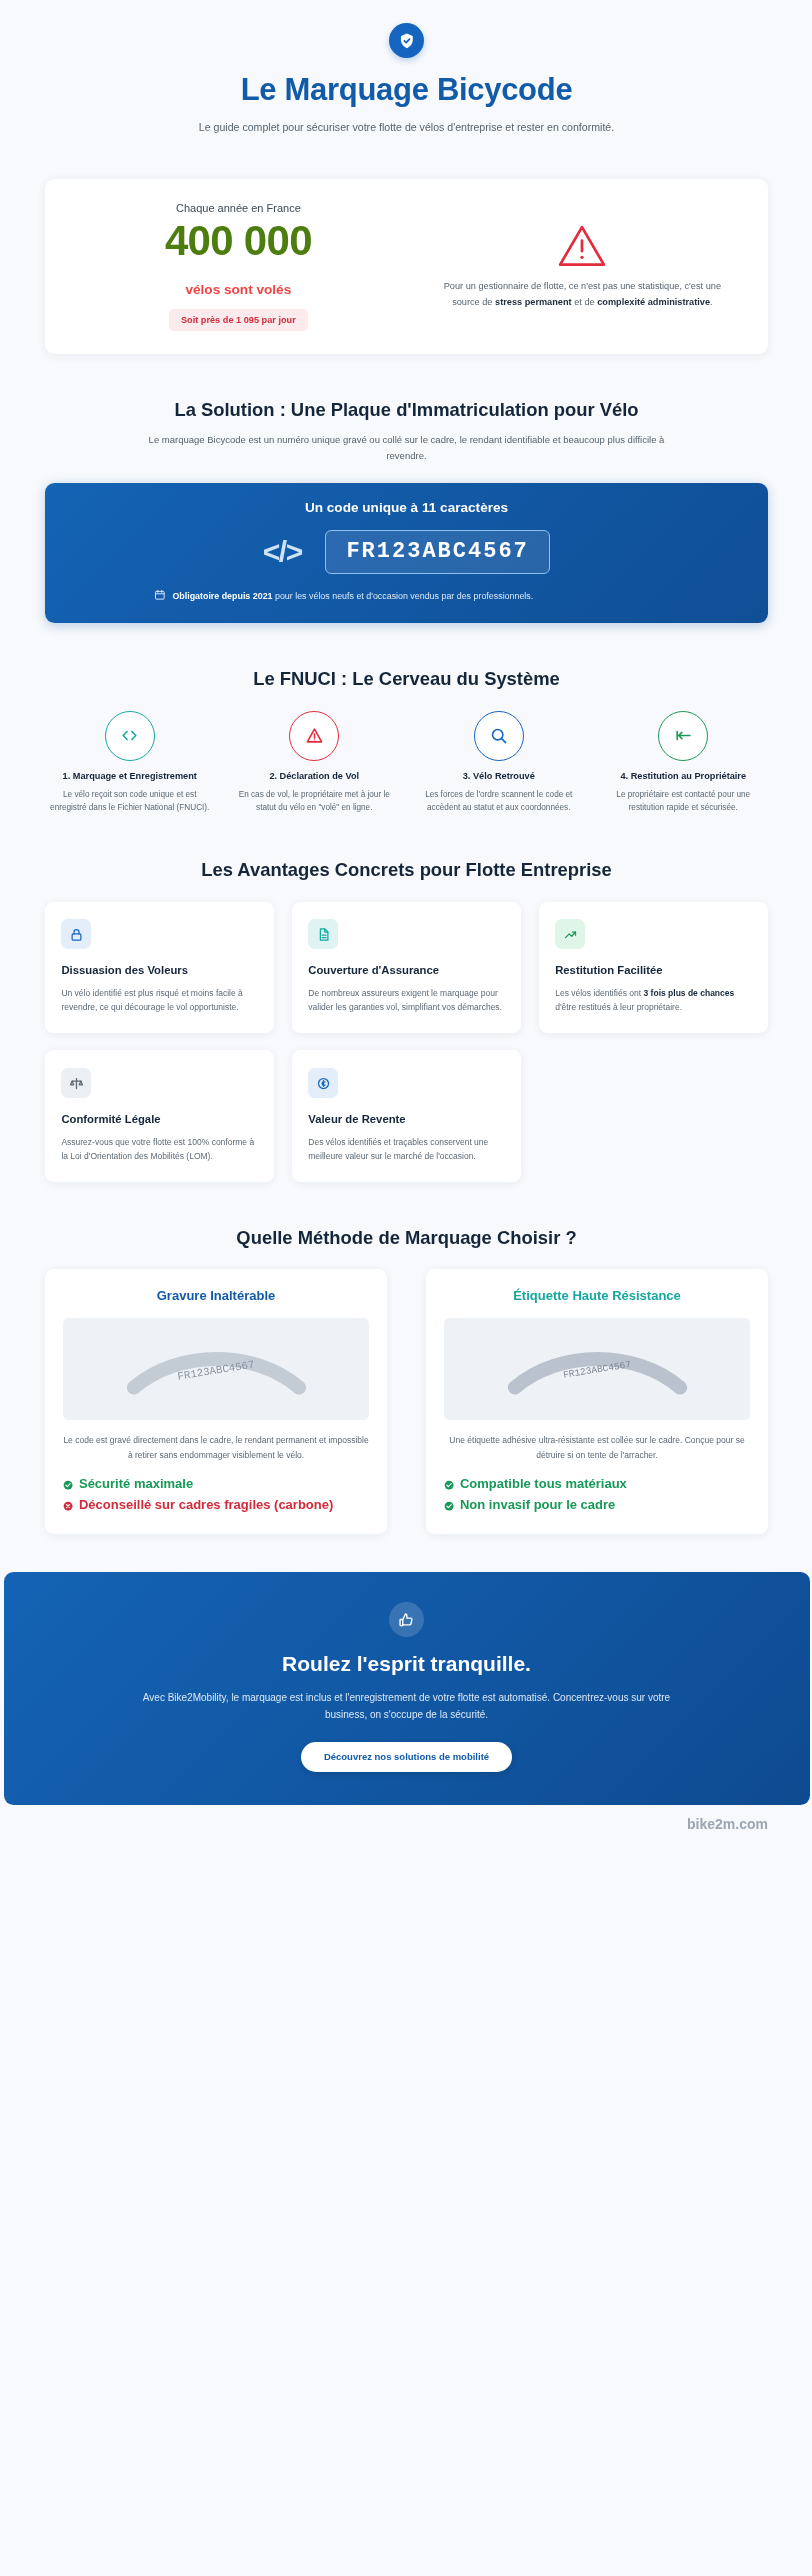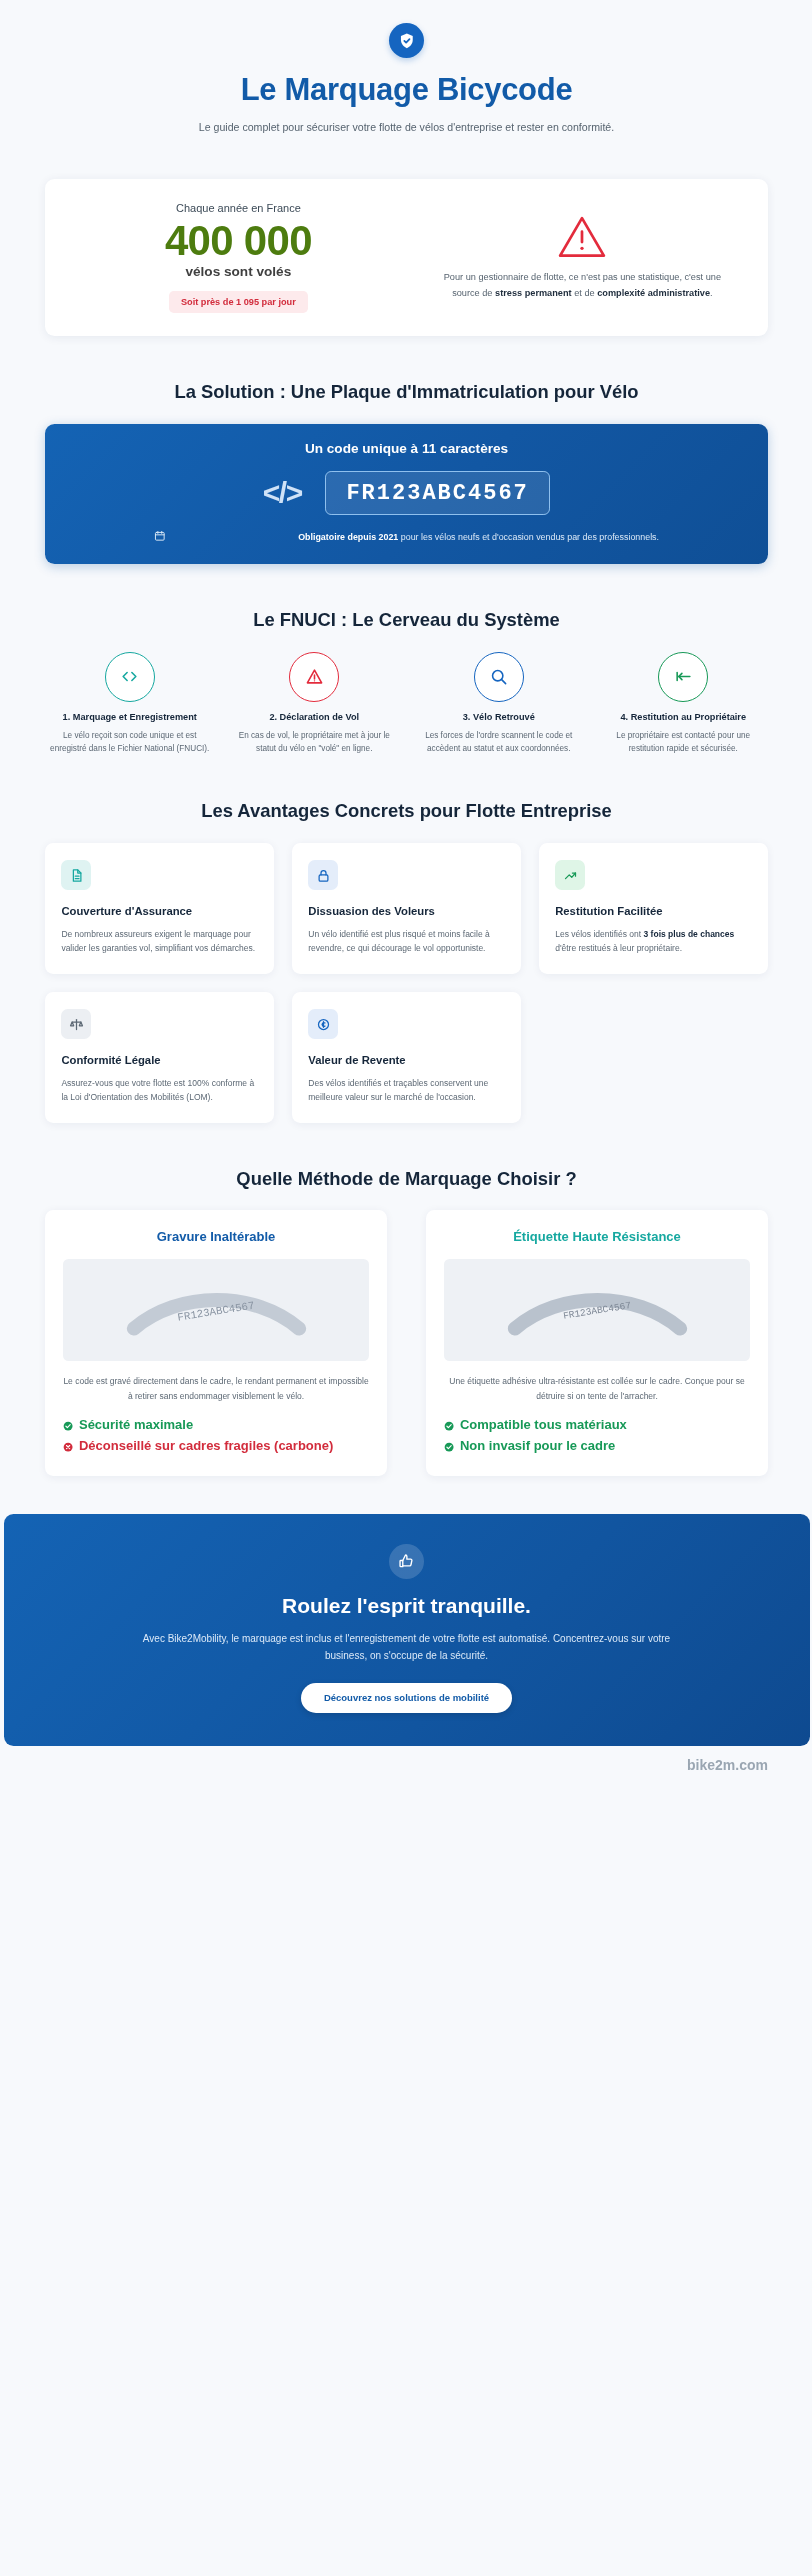--- a/index.html
+++ b/index.html
@@ -37,21 +37,21 @@
     box-shadow: 0 1.4px 9.5px rgba(20,40,80,.07);
     display: flex; align-items: center;
     padding: 23px 31px; gap: 27px;
   }
   .stats-left { flex: 1.05; text-align: center; }
   .stats-left .small { font-size: 11px; color: #3c4a57; margin-bottom: 4.1px; }
   .stats-number {
     font-size: 42px; font-weight: bold; color: #4d7c0f;
     letter-spacing: -0.7px; line-height: 1.1;
   }
-  .stats-sub { font-size: 13.6px; font-weight: bold; color: #404040; margin-top: 0; }
+  .stats-sub { font-size: 13.6px; font-weight: bold; color: #ef4444; margin-top: 18px; }
   .stats-pill {
     display: inline-block; margin-top: 12.3px;
     background: #fdeaec; color: #d22c3c;
     border-radius: 4.8px; padding: 6.1px 12.3px;
     font-size: 9.2px; font-weight: bold;
   }
   .stats-right { flex: 1; text-align: center; }
   .warn-icon { margin: 0 auto 11px; width: 50px; height: 45px; }
   .stats-right p { font-size: 9.2px; color: #56636f; line-height: 1.65; max-width: 293px; margin: 0 auto; }
   .stats-right b { color: #1f2d3d; }
@@ -80,21 +80,21 @@
   .code-glyph { font-size: 30px; font-weight: bold; color: #cfe2f7; letter-spacing: -1.4px; }
   .code-box {
     border: 1.4px solid #8fc0ee; border-radius: 6.1px;
     background: rgba(255,255,255,.10);
     padding: 8.2px 20.5px; font-family: "Liberation Mono", monospace;
     font-size: 22px; letter-spacing: 2px; font-weight: bold;
   }
   .code-note {
     display: flex; align-items: flex-start; gap: 6.8px;
     max-width: 505px; margin: 15px auto 0; font-size: 8.9px;
-    color: #dceaf8; line-height: 1.6; justify-content: space-between;
+    color: #dceaf8; line-height: 1.6;
   }
   .code-note b { color: #ffffff; }
   .cal-icon { width: 11.6px; height: 11.6px; flex: none; margin-top: 0.7px; }
 
   
   .steps { display: flex; gap: 15px; margin: 19px auto 0; width: 723px; }
   .step { flex: 1; text-align: center; padding: 0 4.1px; }
   .step-circle {
     width: 50px; height: 50px; border-radius: 50%;
     border: 1.4px solid #ccc; margin: 0 auto 9.5px;
@@ -201,20 +201,21 @@
           <line x1="24" y1="17" x2="24" y2="27"></line>
           <circle cx="24" cy="33" r="1.6" fill="#e32b3c" stroke="none"></circle>
         </svg>
       </div>
       <p><span>Pour un gestionnaire de flotte, ce n'est pas une statistique, c'est une source de </span><b>stress permanent</b><span> et de </span><b>complexité administrative</b><span>.</span></p>
     </div>
   </section>
 
   <section class="sec-head">
     <h2>La Solution : Une Plaque d'Immatriculation pour Vélo</h2>
+    <p>Le marquage Bicycode est un numéro unique gravé ou collé sur le cadre, le rendant identifiable et beaucoup plus difficile à revendre.</p>
   </section>
 
   <div class="code-banner">
     <h3>Un code unique à 11 caractères</h3>
     <div class="code-row">
       <span class="code-glyph">&lt;/&gt;</span>
       <span class="code-box">FR123ABC4567</span>
     </div>
     <div class="code-note">
       <span class="cal-icon">
@@ -278,41 +279,41 @@
     </div>
   </div>
 
   <section class="sec-head">
     <h2>Les Avantages Concrets pour Flotte Entreprise</h2>
   </section>
 
   <div class="cards-grid">
 
     <div class="bcard">
+      <div class="bicon" style="background:#e4edfa">
+        <svg viewBox="0 0 24 24" fill="none" stroke="#1565c0" stroke-width="2" stroke-linecap="round" width="15" height="15">
+          <rect x="5" y="11" width="14" height="10" rx="2"></rect>
+            <path d="M8 11 V8 a4 4 0 0 1 8 0 v3"></path>
+        </svg>
+      </div>
+      <h4>Dissuasion des Voleurs</h4>
+      <p>Un vélo identifié est plus risqué et moins facile à revendre, ce qui décourage le vol opportuniste.</p>
+    </div>
+
+    <div class="bcard">
       <div class="bicon" style="background:#dff3f2">
         <svg viewBox="0 0 24 24" fill="none" stroke="#16a8a0" stroke-width="2" stroke-linecap="round" stroke-linejoin="round" width="15" height="15">
           <path d="M7 3 h7 l5 5 v13 H7 Z"></path>
             <polyline points="14 3 14 8 19 8"></polyline>
             <line x1="10" y1="13" x2="16" y2="13"></line>
             <line x1="10" y1="17" x2="16" y2="17"></line>
         </svg>
       </div>
       <h4>Couverture d'Assurance</h4>
       <p>De nombreux assureurs exigent le marquage pour valider les garanties vol, simplifiant vos démarches.</p>
-    </div>
-
-    <div class="bcard">
-      <div class="bicon" style="background:#e4edfa">
-        <svg viewBox="0 0 24 24" fill="none" stroke="#1565c0" stroke-width="2" stroke-linecap="round" width="15" height="15">
-          <rect x="5" y="11" width="14" height="10" rx="2"></rect>
-            <path d="M8 11 V8 a4 4 0 0 1 8 0 v3"></path>
-        </svg>
-      </div>
-      <h4>Dissuasion des Voleurs</h4>
-      <p>Un vélo identifié est plus risqué et moins facile à revendre, ce qui décourage le vol opportuniste.</p>
     </div>
 
     <div class="bcard">
       <div class="bicon" style="background:#dff5e7">
         <svg viewBox="0 0 24 24" fill="none" stroke="#179957" stroke-width="2" stroke-linecap="round" stroke-linejoin="round" width="15" height="15">
           <polyline points="4 17 10 11 14 15 20 8"></polyline>
             <polyline points="15 8 20 8 20 13"></polyline>
         </svg>
       </div>
       <h4>Restitution Facilitée</h4>

